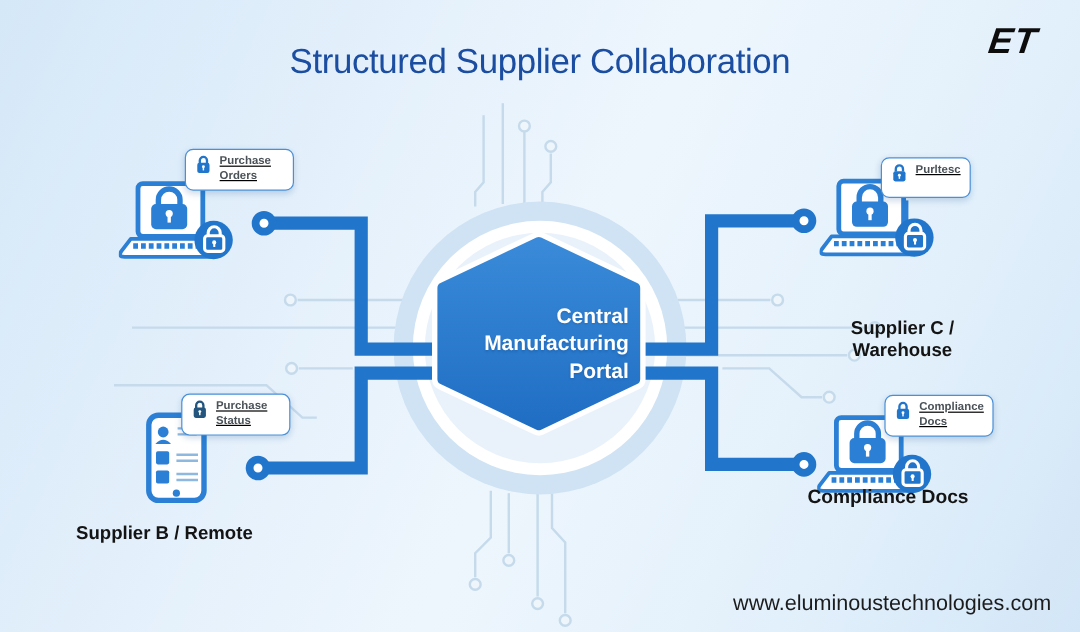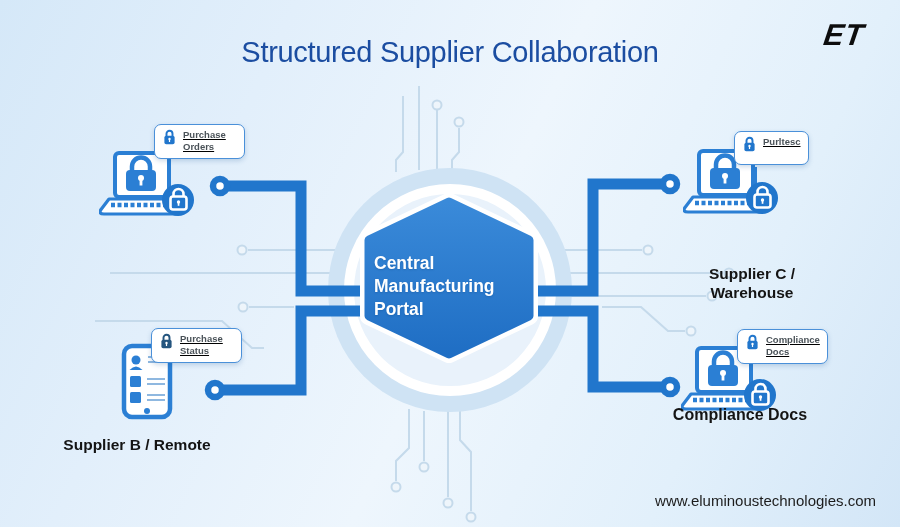--- a/index.html
+++ b/index.html
@@ -11,34 +11,34 @@
   .abs{position:absolute;}
   .page-title{
     left:0; top:36px; width:900px; text-align:center;
     font-size:29px; font-weight:400; color:#1b4da1; letter-spacing:-.3px;
   }
   .logo{
     right:36px; top:18px; font-size:30px; font-weight:800; font-style:italic;
     color:#0d0d0d; transform:skewX(-8deg); letter-spacing:1px;
   }
   .footer-url{
-    right:24px; top:492px; font-size:15px; font-weight:500; color:#1c1c1c;
+    right:24px; top:492px; font-size:18px; font-weight:500; color:#1c1c1c;
   }
   svg.layer{left:0; top:0;}
   .tag{
     display:flex; align-items:flex-start; gap:6px;
     background:#ffffff; border:1.6px solid #4a90d9; border-radius:7px;
     padding:4px 7px; box-shadow:0 2px 5px rgba(35,90,150,.22); z-index:6; min-height:24px;text-decoration:underline;
   }
   .tag .txt{font-size:9.5px; font-weight:600; color:#4a5258; line-height:1.3; max-width:54px;}
   .node-label{
     font-weight:700; font-size:15.5px; color:#141414; text-align:center; line-height:1.22; z-index:6;
   }
   .center-text{
-    left:374px; top:252px; width:150px; text-align:left; z-index:5;
+    left:374px; top:252px; width:150px; text-align:right; z-index:5;
     color:#ffffff; font-weight:700; font-size:17.5px; line-height:1.3;
     text-shadow:0 1px 2px rgba(10,60,120,.25);
   }
   .stem{width:3.5px; background:#2b7fd4; z-index:4;}
   .device{z-index:5;}
 </style>
 </head>
 <body>
 
 <div id="canvas">

